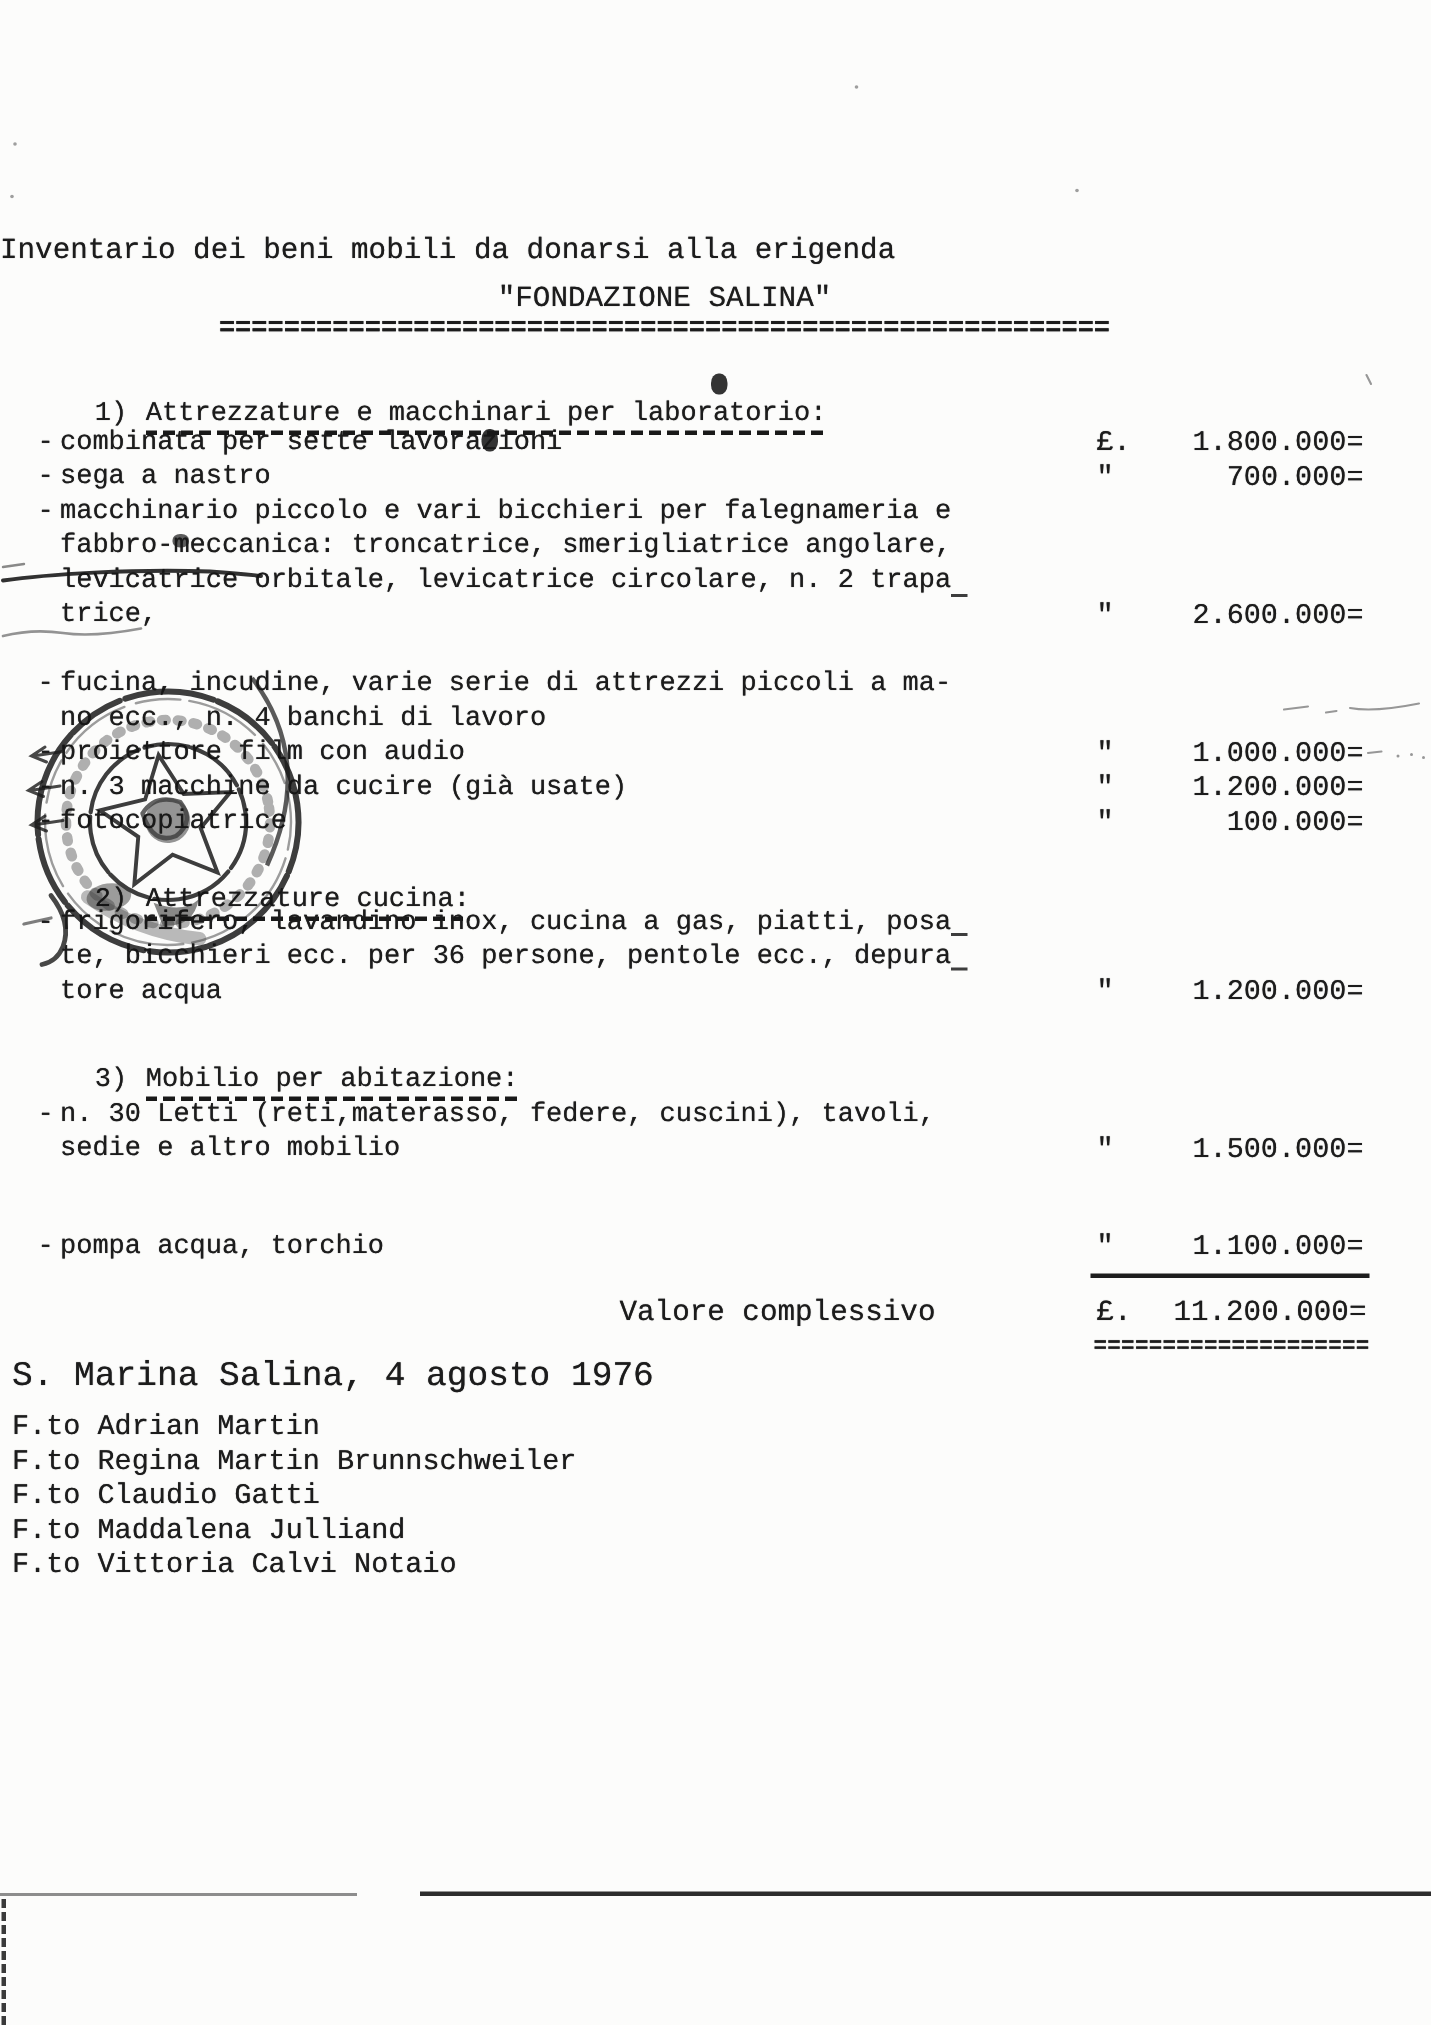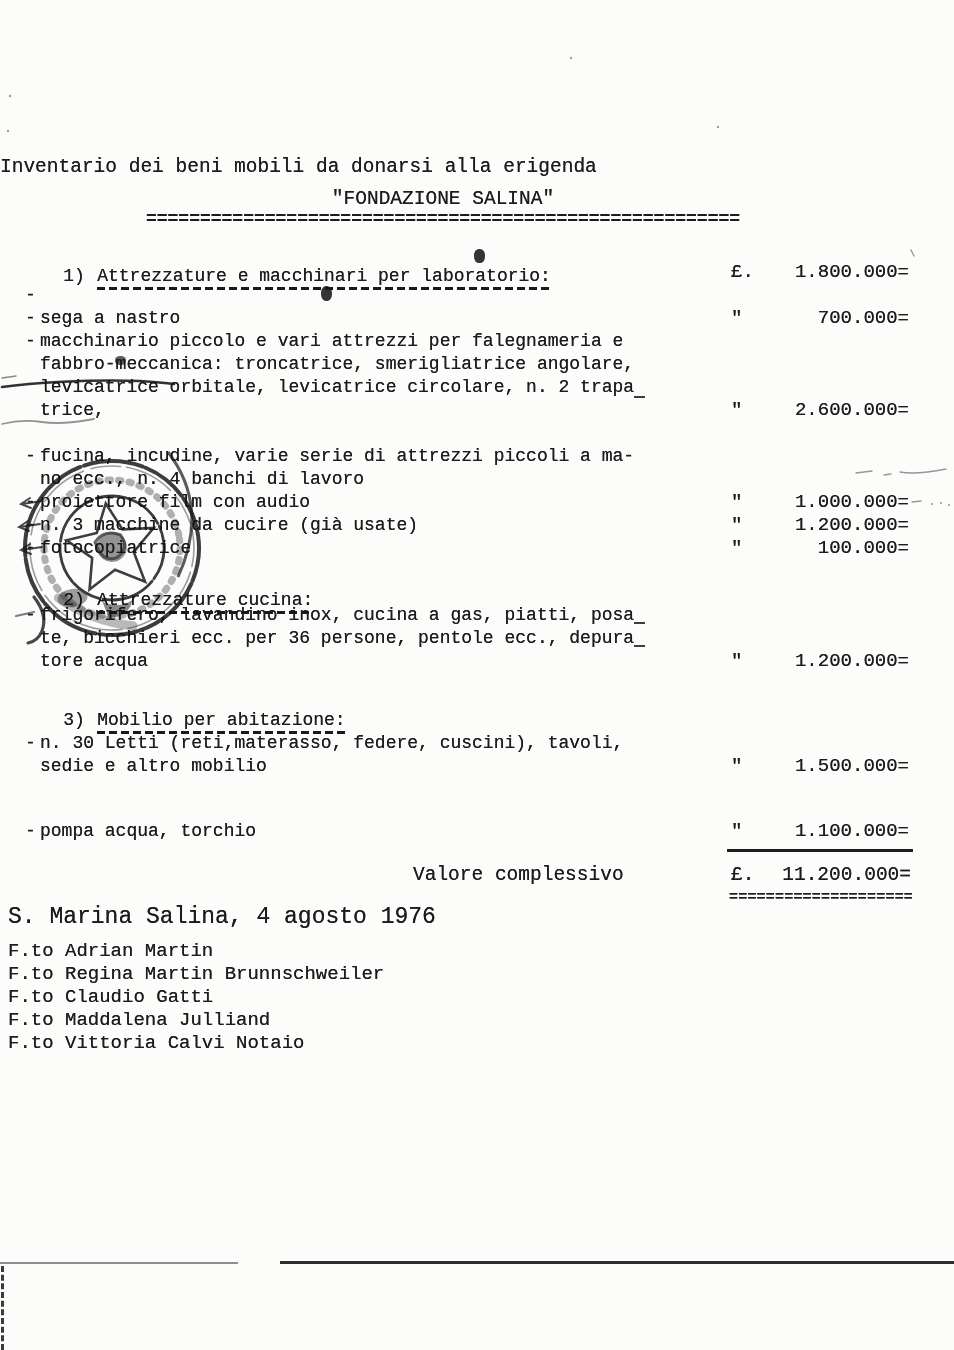--- a/index.html
+++ b/index.html
@@ -47,41 +47,44 @@
   <div class="abs title1">Inventario dei beni mobili da donarsi alla erigenda</div>
   <div class="abs title2">"FONDAZIONE SALINA"</div>
   <div class="abs sep">=======================================================</div>
 
   <div class="sec-h" style="top:246px">
     <span class="sec-num">1)</span><span class="sec-title">Attrezzature e macchinari per laboratorio:</span>
   </div>
 
   <div class="item" style="top:284px">
     <span class="bullet">-</span>
+    <div class="desc">
+      <div class="line">combinata per sette lavorazioni</div>
+    </div>
     <div class="price">
       <span>£.</span>
       <span>1.800.000=</span>
     </div>
   </div>
 
   <div class="item" style="top:307px">
     <span class="bullet">-</span>
     <div class="desc">
       <div class="line">sega a nastro</div>
     </div>
     <div class="price">
       <span>"</span>
       <span>700.000=</span>
     </div>
   </div>
 
   <div class="item" style="top:330px">
     <span class="bullet">-</span>
     <div class="desc">
-      <div class="line">macchinario piccolo e vari attrezzi per falegnameria e</div>
+      <div class="line">macchinario piccolo e vari bicchieri per falegnameria e</div>
       <div class="line">fabbro-meccanica: troncatrice, smerigliatrice angolare,</div>
       <div class="line">levicatrice orbitale, levicatrice circolare, n. 2 trapa</div>
       <div class="line">trice,</div>
     </div>
     <div class="price">
       <span>"</span>
       <span>2.600.000=</span>
     </div>
   </div>
 

